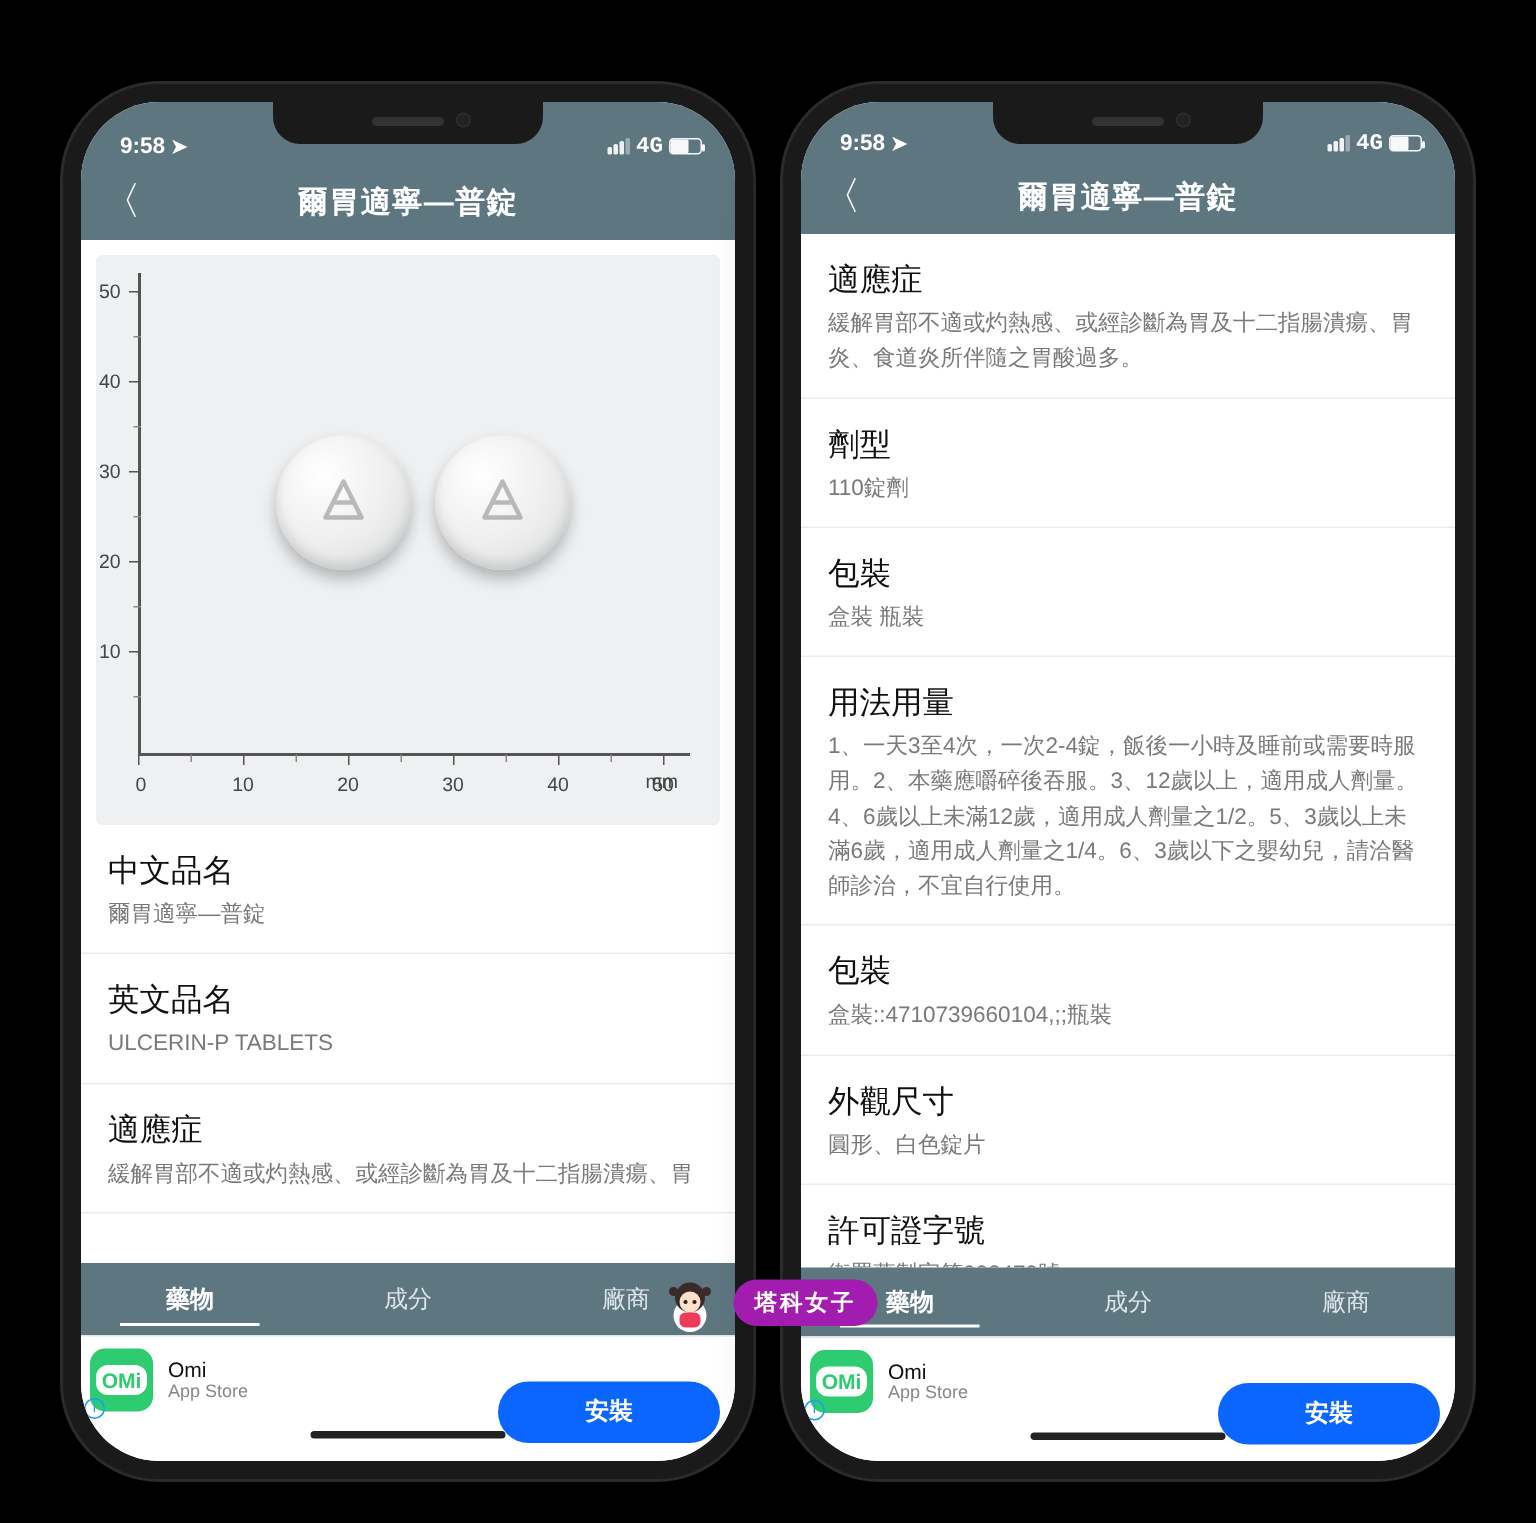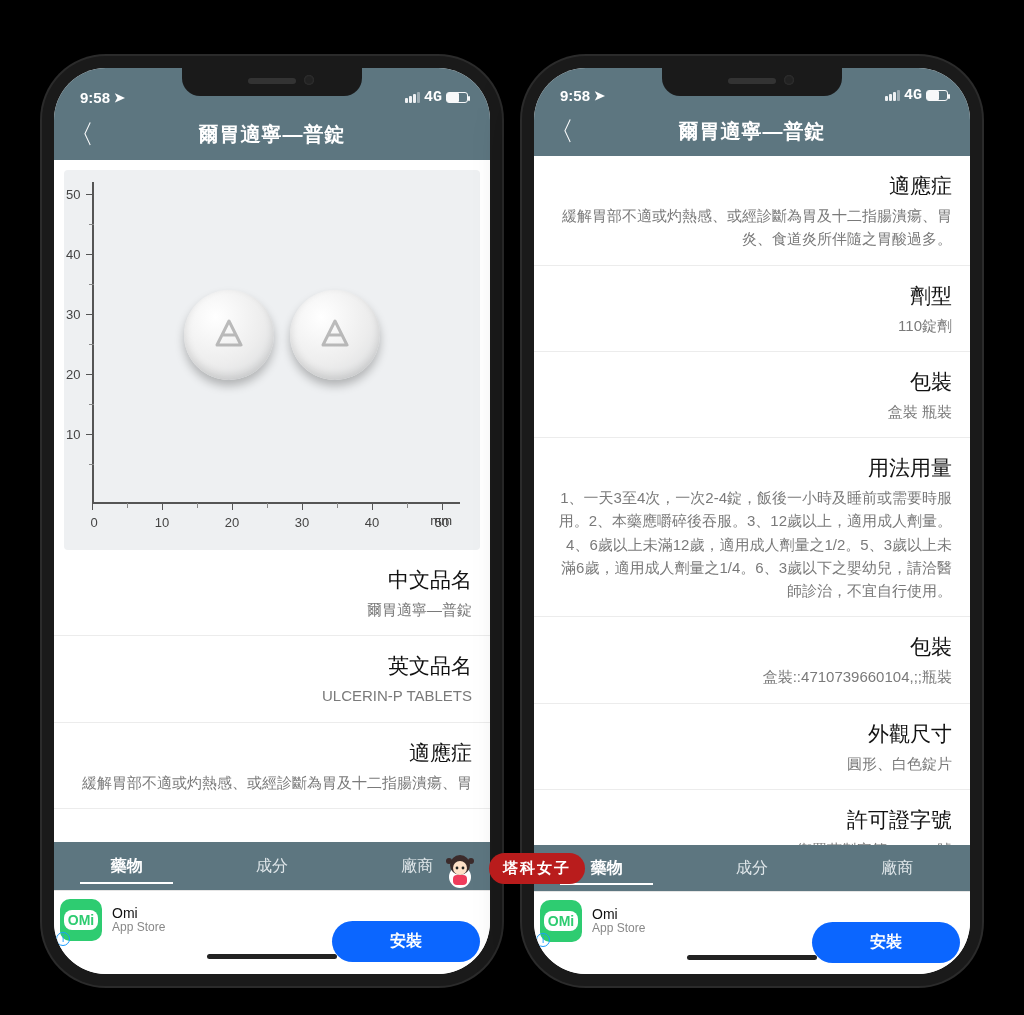--- a/index.html
+++ b/index.html
@@ -103,21 +103,20 @@
   .navbar .back {
     position:absolute; left:14px; top:50%; transform:translateY(-50%);
     font-size:26px;
     font-weight:300;
   }
   
   .content {
     flex:1 1 auto;
     overflow:hidden;
     background:#fff;
-    text-align:right;
   }
   
   .tabs {
     height:48px;
     background:#5d7680;
     display:flex;
   }
   .tab {
     flex:1;
     color:#dfe6e9;
@@ -214,21 +213,21 @@
     position:absolute;
     left:50%; transform:translateX(-50%);
     bottom:16px;
     display:flex; align-items:center; gap:8px;
     z-index:100;
   }
   .watermark .girl{
     width:42px; height:42px;
   }
   .watermark .tag{
-    background:#b91c1c; color:#fff;
+    background:#a21caf; color:#fff;
     font-size:15px; font-weight:600;
     padding:6px 14px; border-radius:16px;
     letter-spacing:2px;
   }
 </style>
 </head>
 <body>
 
 <div class="stage">
 

